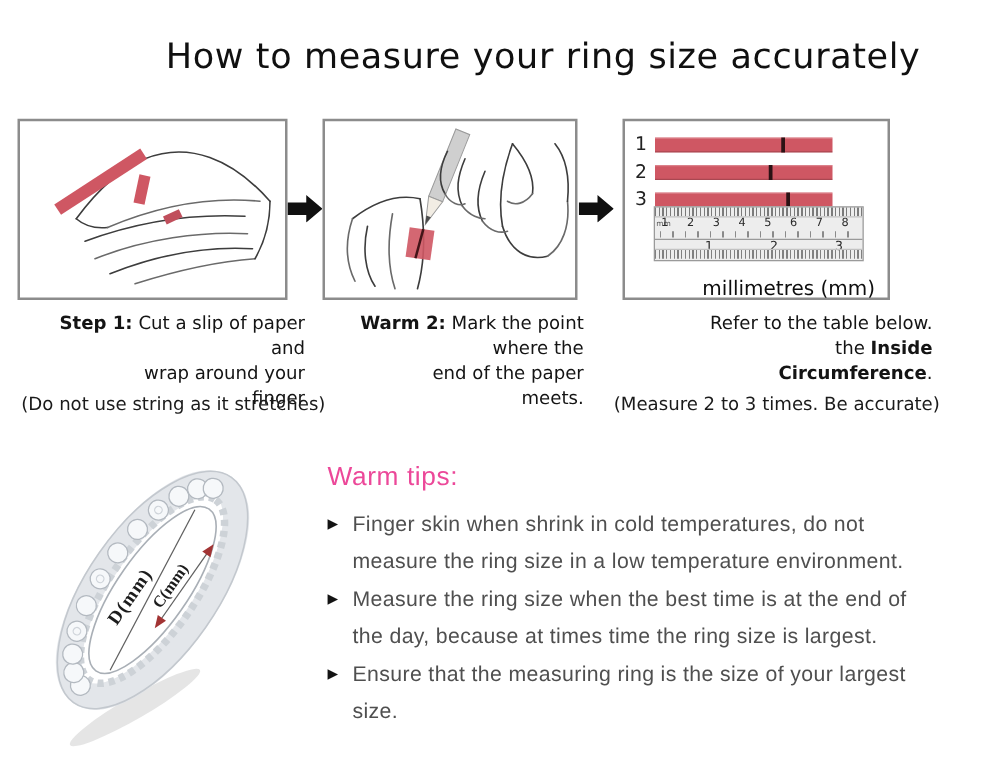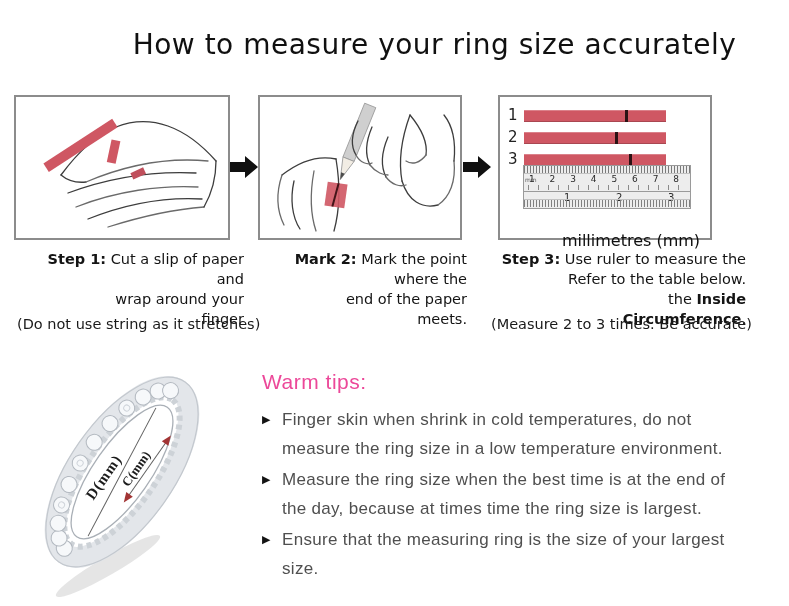--- a/index.html
+++ b/index.html
@@ -29,21 +29,21 @@
          background:repeating-linear-gradient(90deg,#7a7a7a 0 1px,rgba(0,0,0,0) 1px 3px);}
   .ruler .cm-numbers{position:absolute;top:8px;left:5px;right:11px;display:flex;
          justify-content:space-between;font-size:9px;color:#2a2a2a;}
   .ruler .cm-ticks{position:absolute;top:19px;left:4px;right:8px;height:5px;
          background:repeating-linear-gradient(90deg,#8a8a8a 0 1px,rgba(0,0,0,0) 1px 10px);}
   .ruler .divider{position:absolute;top:25px;left:0;right:0;border-top:1px solid #9a9a9a;}
   .ruler .inch-num{position:absolute;top:26px;font-size:10px;color:#2a2a2a;}
   .ruler .band-bottom{position:absolute;bottom:1px;left:0;right:0;height:7px;border-top:1px solid #c2c2c2;
          background:repeating-linear-gradient(90deg,#808080 0 1px,rgba(0,0,0,0) 1px 3px);}
   .ruler .unit{position:absolute;top:10px;left:1px;font-size:6px;color:#555;}
-  .mm-caption{position:absolute;left:56px;top:134px;width:150px;text-align:center;
+  .mm-caption{position:absolute;left:56px;top:124px;width:150px;text-align:center;
          font-size:16px;color:#0e0e0e;}
 
   
   .cap{position:absolute;top:249px;font-size:14.5px;line-height:20px;color:#141414;text-align:right;}
   .cap .b{font-weight:bold;}
   .cap1{left:19px;width:225px;}
   .cap2{left:262px;width:205px;}
   .cap3{left:501px;width:245px;}
   .cap .ind1{padding-left:57px;}
   .cap .ind2{padding-left:63px;}
@@ -174,28 +174,26 @@
     <div class="mm-caption">millimetres (mm)</div>
   </div>
 
   <div class="cap cap1">
     <div><span class="b">Step 1:</span>
       <span>Cut a slip of paper and</span></div>
     <div class="ind1">wrap around your finger</div>
   </div>
 
   <div class="cap cap2">
-    <div><span class="b">Mark 2:</span>
+    <div><span class="b">Warm 2:</span>
       <span>Mark the point where the</span></div>
     <div class="ind2">end of the paper meets.</div>
   </div>
 
   <div class="cap cap3">
-    <div><span class="b">Step 3:</span>
-      <span>Use ruler to measure the</span></div>
     <div class="ind1">Refer to the table below.</div>
     <div class="ind1"><span>the </span><span class="b">Inside Circumference</span><span>.</span></div>
   </div>
 
   <div class="note note1">(Do not use string as it stretches)</div>
   <div class="note note3">(Measure 2 to 3 times. Be accurate)</div>
 
   <svg class="ring-svg" width="252" height="238" viewBox="0 0 252 238">
     <ellipse cx="108" cy="200" rx="60" ry="9" fill="#dcdcdc" opacity="0.75" transform="rotate(-30 108 200)"></ellipse>
     <g transform="translate(122,106) rotate(-55)">

